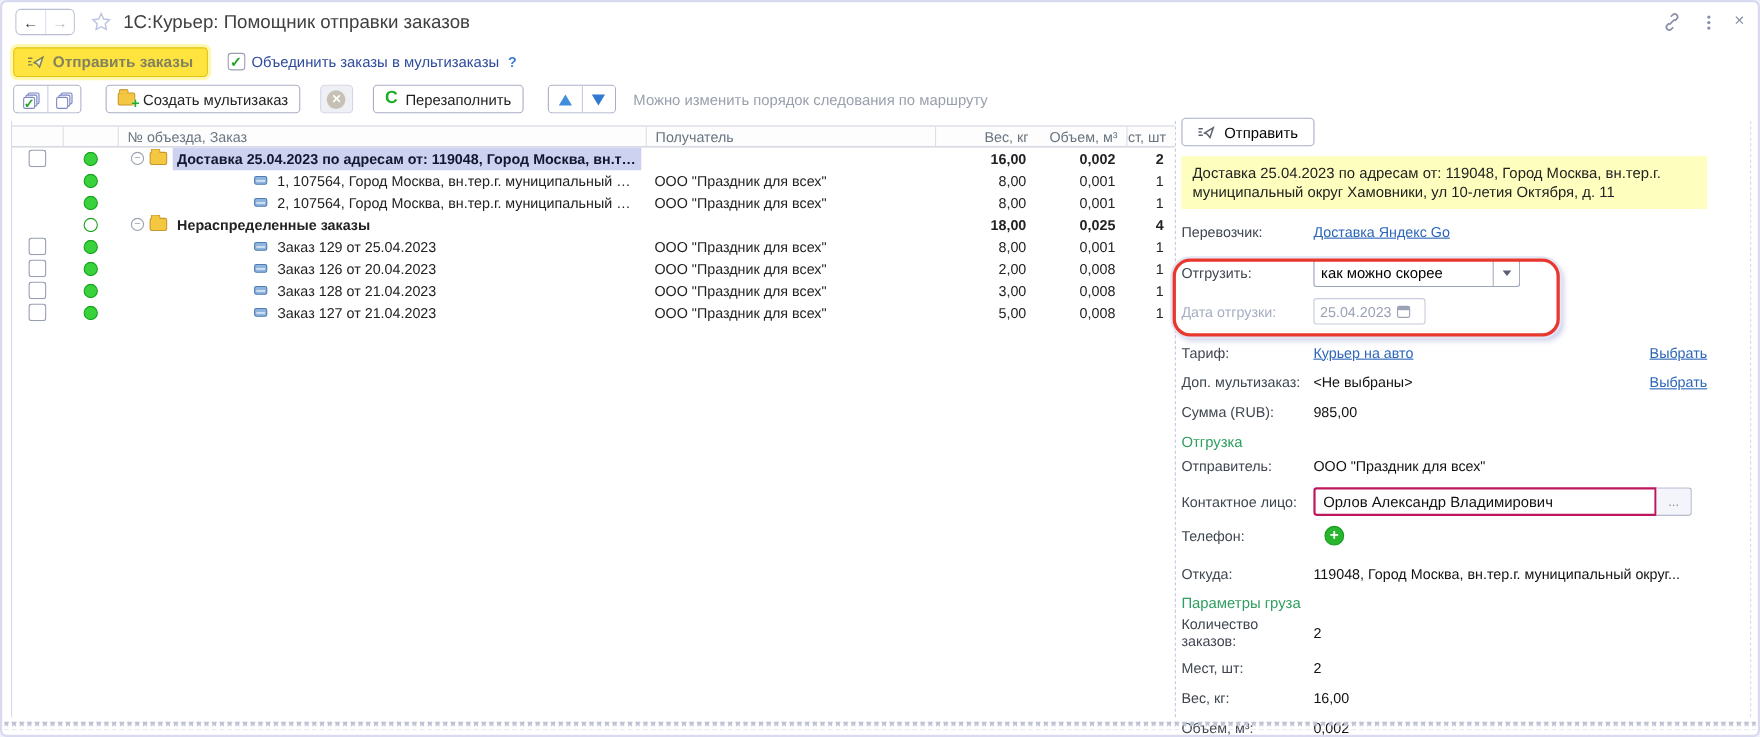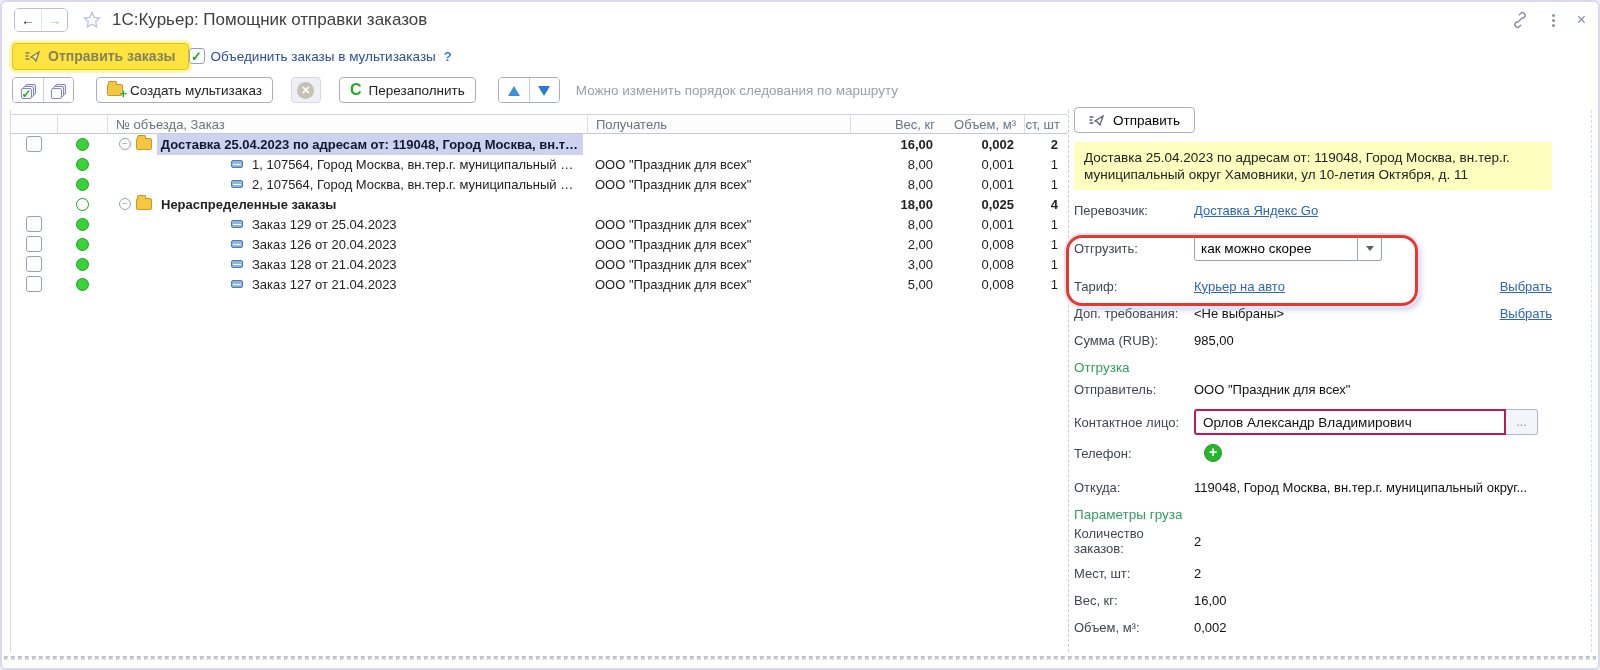--- a/index.html
+++ b/index.html
@@ -17,21 +17,21 @@
   .navbtn.fwd{ color:#b8bcc8; border-left:1px solid #dcdff0; }
   .star{ margin:0 10px 0 14px; display:flex; }
   .title{ font-size:17px; color:#404040; }
   .titlebar .spacer{ flex:1; }
   .titleicons{ display:flex; align-items:center; gap:22px; color:#8a8fa8; }
   .titleicons .ic{ cursor:pointer; display:flex; }
   .dots3{ display:inline-flex; flex-direction:column; gap:2px; }
   .dots3 i{ width:3px; height:3px; background:#8a8fa8; border-radius:50%; }
   .xclose{ font-size:16px; color:#8a8fa8; }
   
-  .actionrow{ position:absolute; left:10px; top:40px; right:10px; height:28px; display:flex; align-items:center; }
+  .actionrow{ position:absolute; left:10px; top:40px; right:10px; height:28px; display:flex; align-items:center; gap:18px; }
   .btn-yellow{
     display:flex; align-items:center; gap:7px; height:27px; padding:0 12px;
     background:#ffe43f; border:1px solid #e3c412; border-radius:4px;
     box-shadow:0 0 0 3px #fff7ae; color:#82825f; font-size:14px; font-weight:700; cursor:pointer;
   }
   .chk{ display:flex; align-items:center; gap:6px; cursor:pointer; }
   .chkbox{ width:16px; height:16px; border:1px solid #9aa0b4; border-radius:3px; background:#fff;
     display:flex; align-items:center; justify-content:center; color:#23a428; font-size:13px; font-weight:700; }
   .chklabel{ color:#2e4b9e; font-size:13.5px; }
   .qmark{ color:#3a7bd5; font-weight:700; margin-left:2px; }
@@ -389,29 +389,36 @@
     <div class="prow" style="margin-top:16px">
       <span class="plabel">Отгрузить:</span>
       <span class="combo">
         <input value="как можно скорее" style="">
         <span class="dd">
             <i></i>
           </span>
       </span>
     </div>
 
+    <div class="prow" style="margin-top:10px">
+      <span class="plabel dim">Дата отгрузки:</span>
+      <span class="datefield">
+        <span>25.04.2023</span>
+        <span class="cal"></span>
+      </span>
+    </div>
 
     <div class="prow" style="margin-top:15px">
       <span class="plabel">Тариф:</span>
       <a class="lnk">Курьер на авто</a>
       <a class="lnk choose">Выбрать</a>
     </div>
 
     <div class="prow">
-      <span class="plabel">Доп. требования:</span>
+      <span class="plabel">Доп. мультизаказ:</span>
       <span class="pval">&lt;Не выбраны&gt;</span>
       <a class="lnk choose">Выбрать</a>
     </div>
 
     <div class="prow">
       <span class="plabel">Сумма (RUB):</span>
       <span class="pval">985,00</span>
     </div>
 
     <div class="section">Отгрузка</div>

